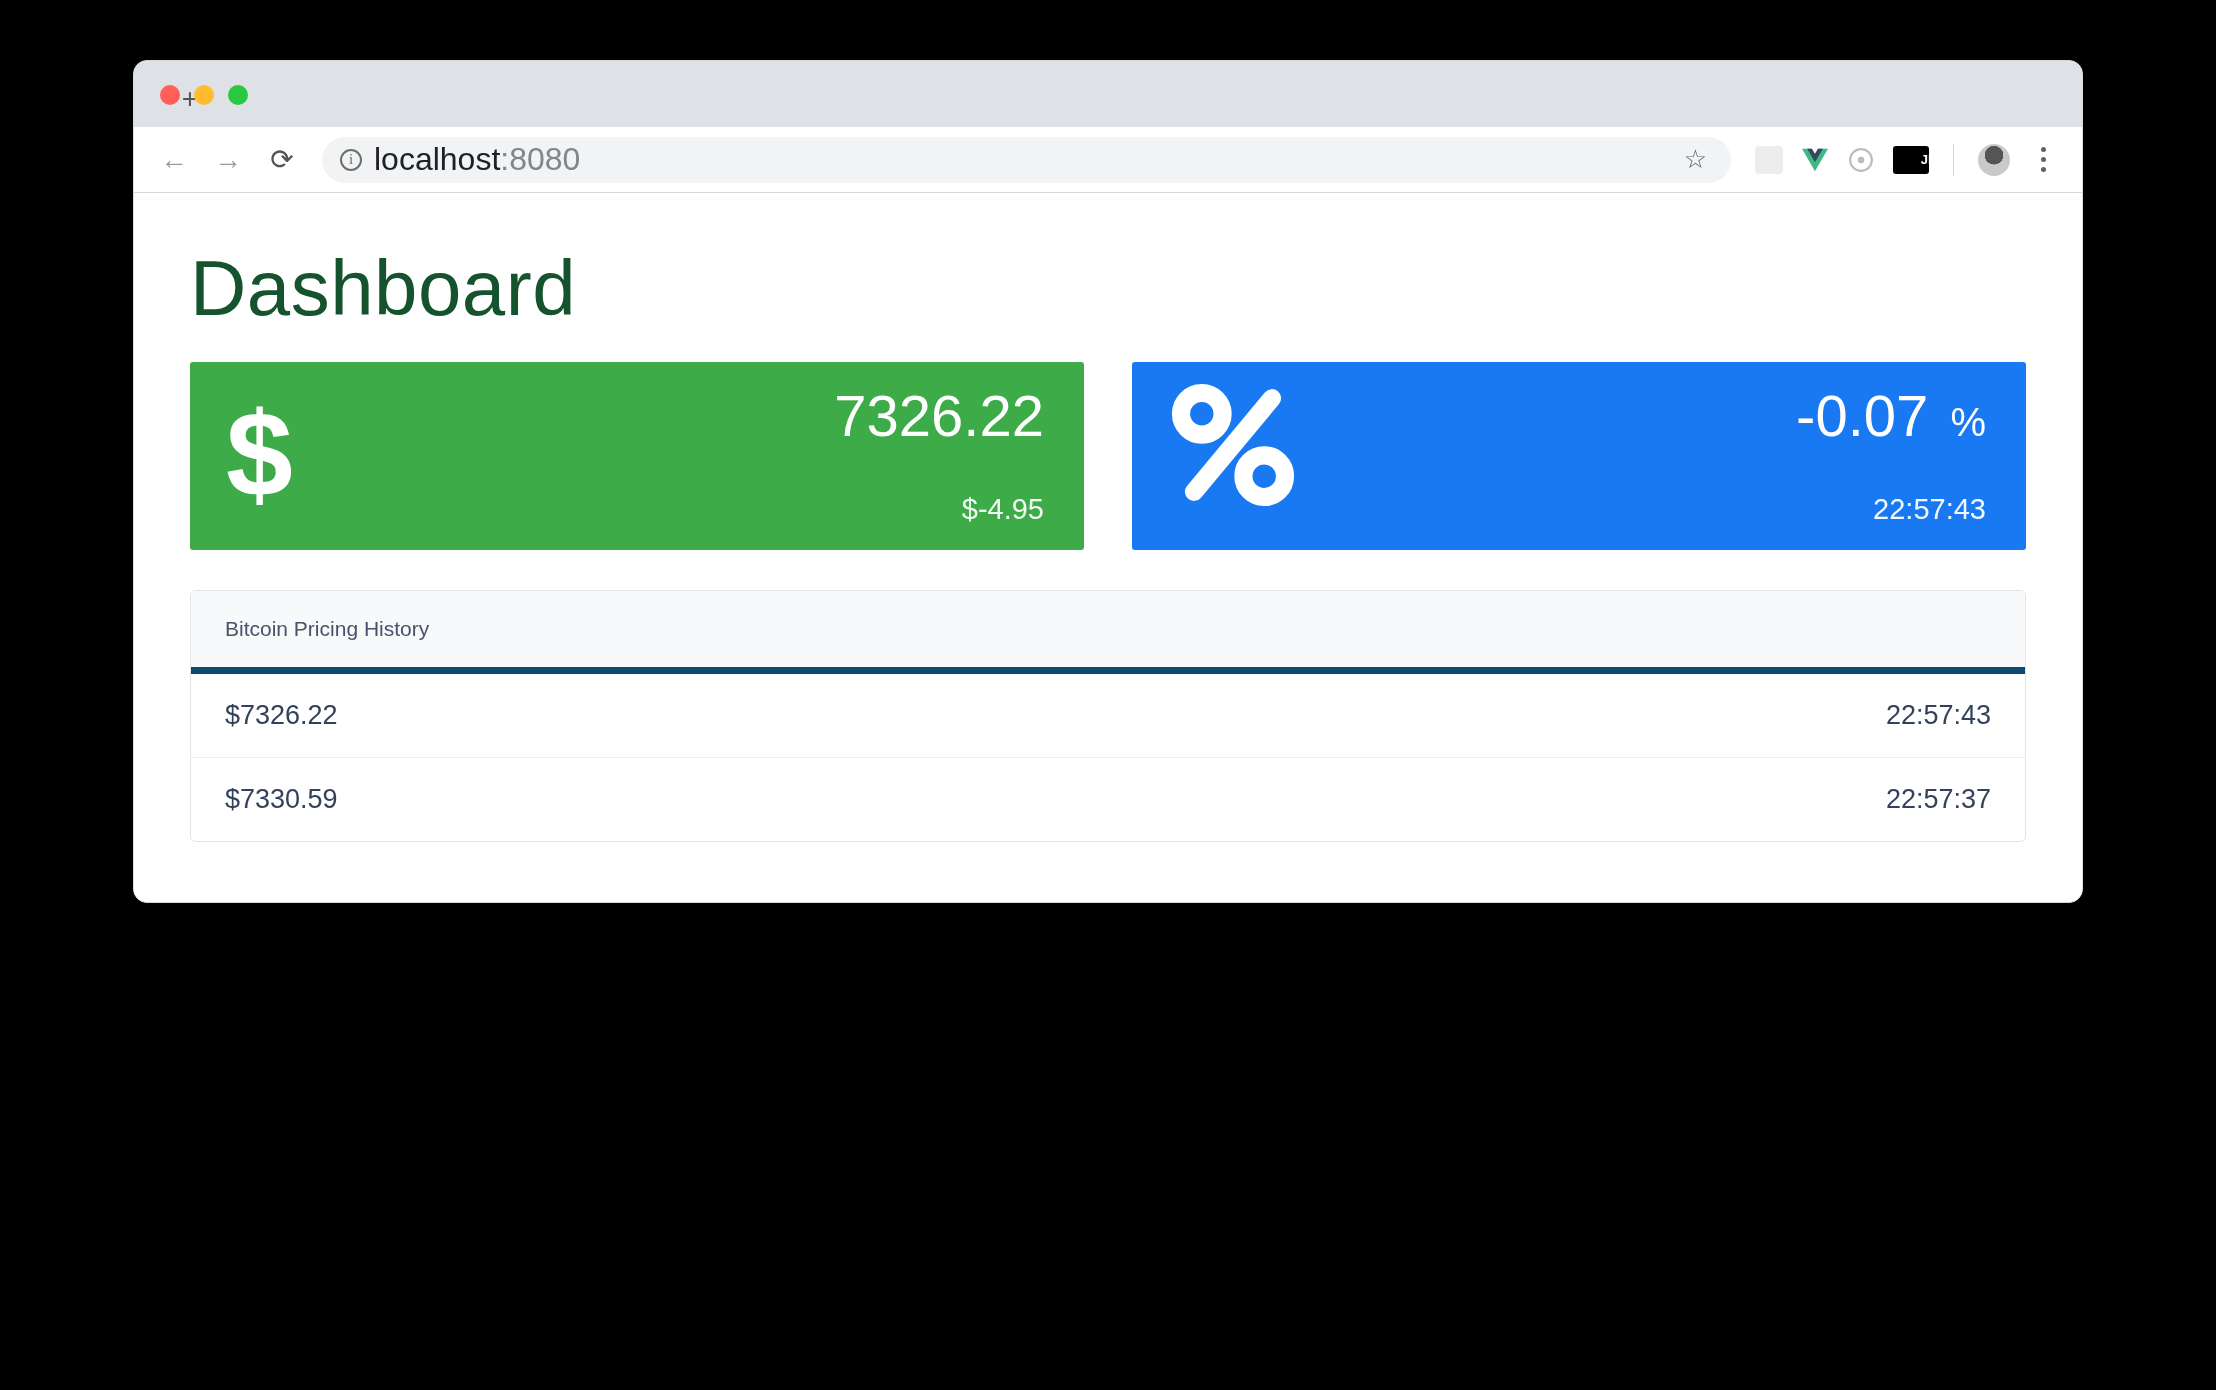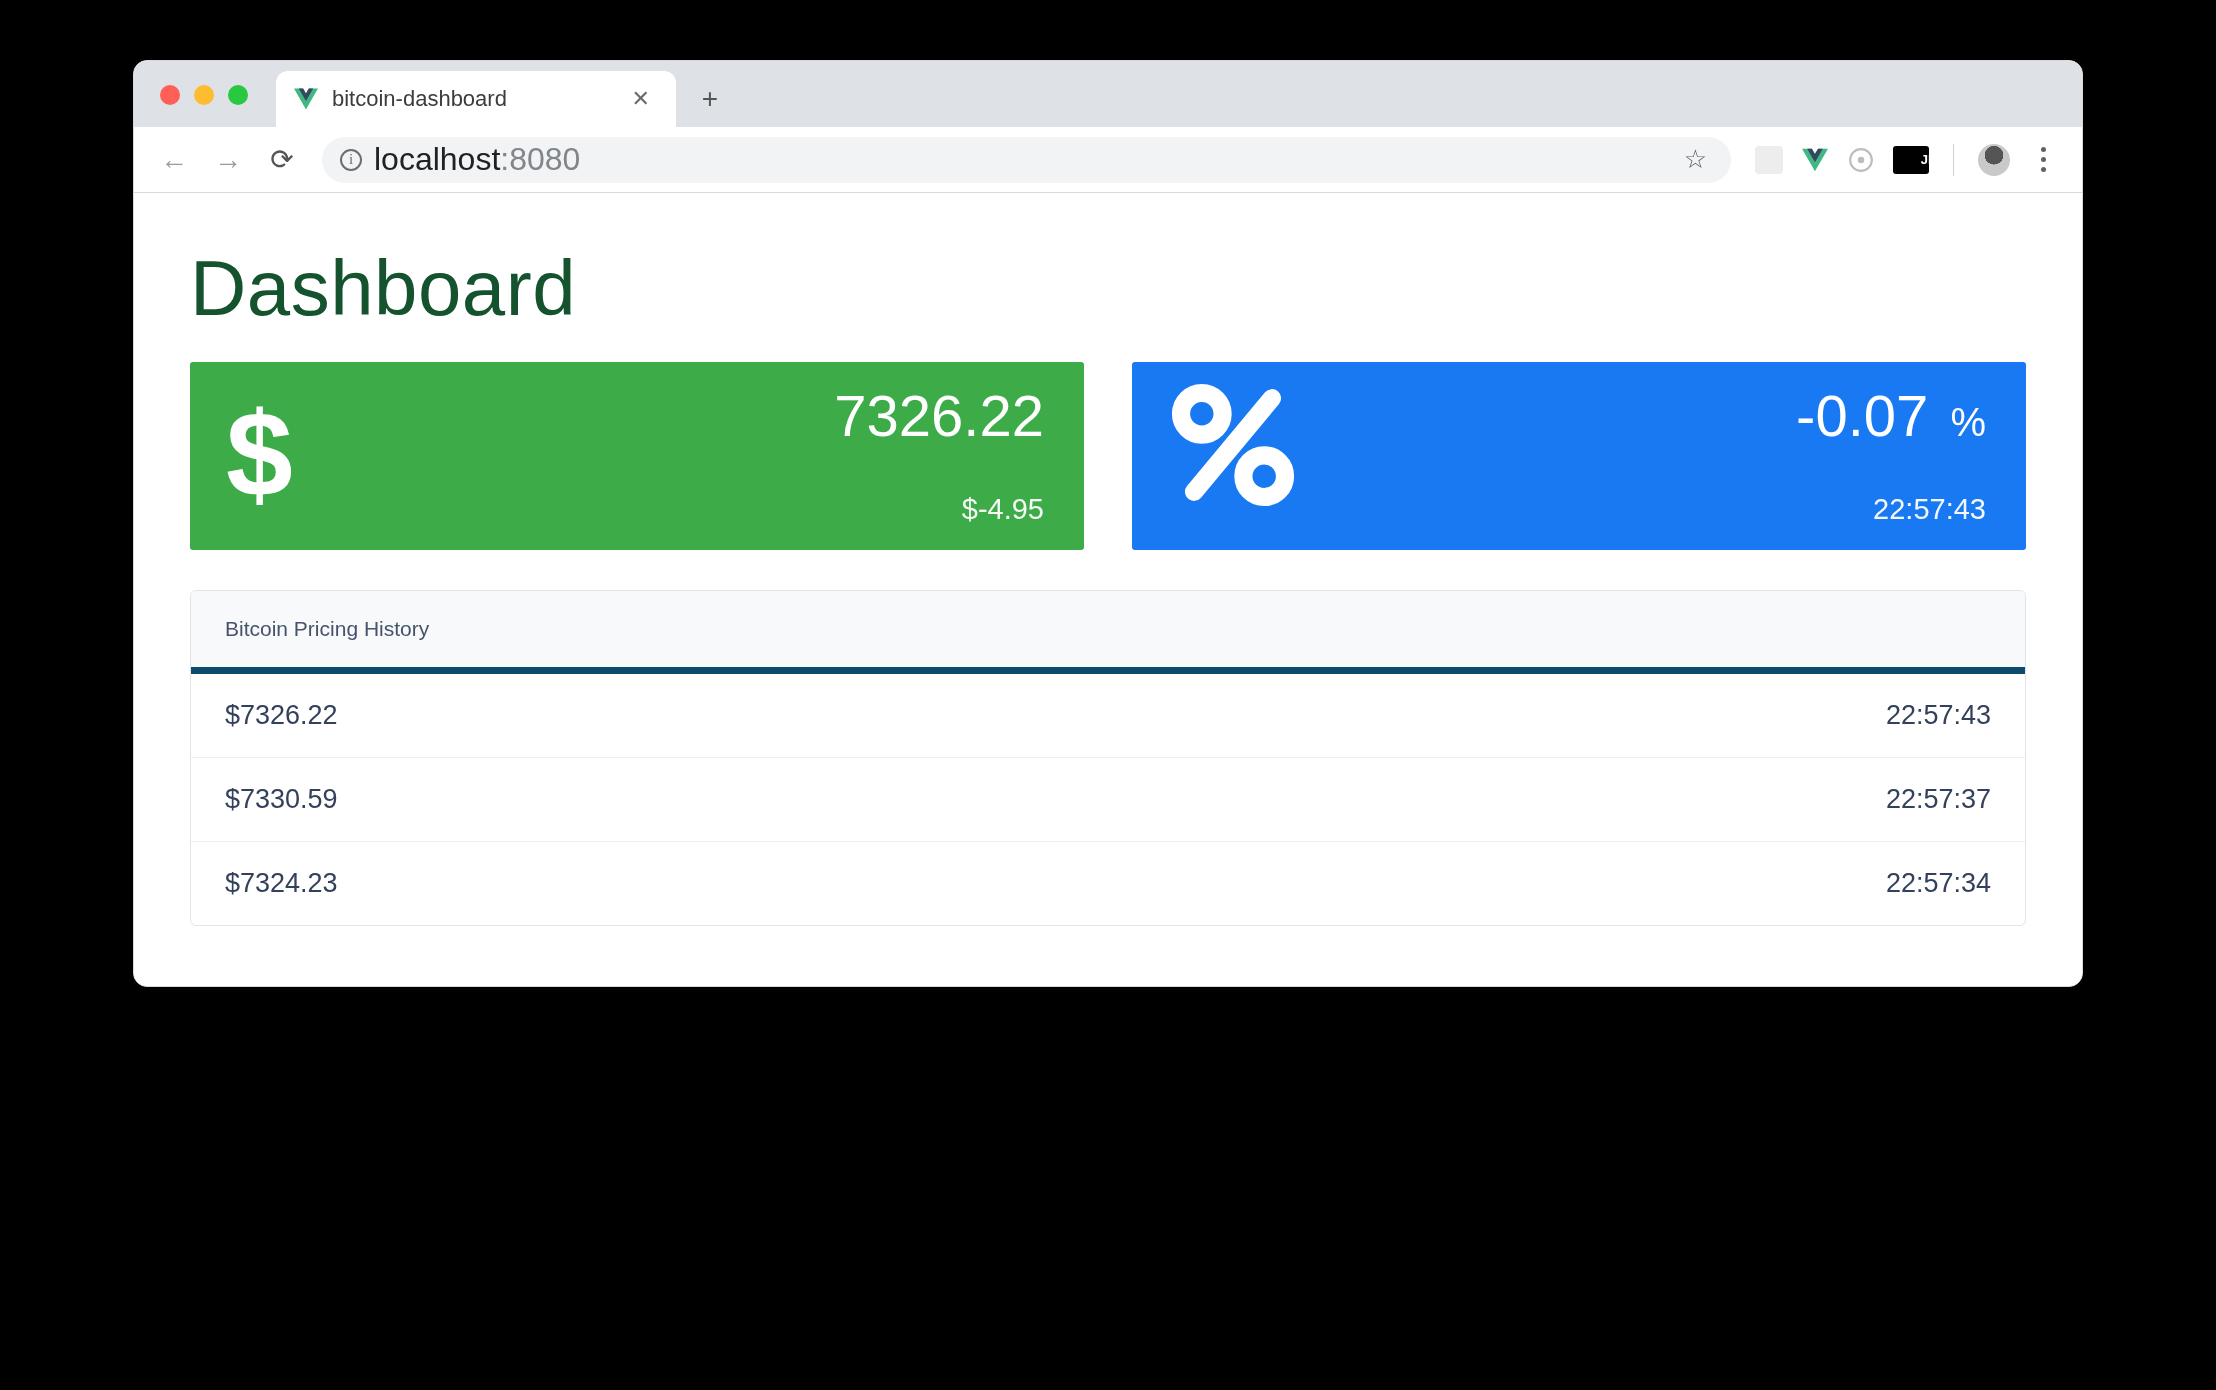--- a/index.html
+++ b/index.html
@@ -199,30 +199,20 @@
 <div class="stage">
   <div class="browser">
 
     <div class="tabstrip">
       <div class="traffic-lights">
         <div class="tl red"></div>
         <div class="tl yellow"></div>
         <div class="tl green"></div>
       </div>
 
-      <div class="tab">
-        <span class="favicon">
-          <svg viewBox="0 0 261 226" width="24" height="24">
-            <path d="M161 0L130 53 99 0H0l130 226L261 0h-100z" fill="#41B883"></path>
-            <path d="M161 0L130 53 99 0H52l78 135L209 0h-48z" fill="#34495E"></path>
-          </svg>
-        </span>
-        <span class="tab-title">bitcoin-dashboard</span>
-        <span class="close">✕</span>
-      </div>
 
       <div class="newtab">+</div>
     </div>
 
     <div class="toolbar">
       <div class="nav-btn">←</div>
       <div class="nav-btn">→</div>
       <div class="nav-btn enabled">⟳</div>
 
       <div class="omnibox">
@@ -295,22 +285,18 @@
         <div class="history-header">Bitcoin Pricing History</div>
         <div id="history-rows">
             <div class="history-row">
               <span>$7326.22</span>
               <span>22:57:43</span>
             </div>
             <div class="history-row">
               <span>$7330.59</span>
               <span>22:57:37</span>
             </div>
-            <div class="history-row">
-              <span>$7324.23</span>
-              <span>22:57:34</span>
-            </div>
           </div>
       </div>
     </div>
 
   </div>
 </div>
 
 </body></html>

